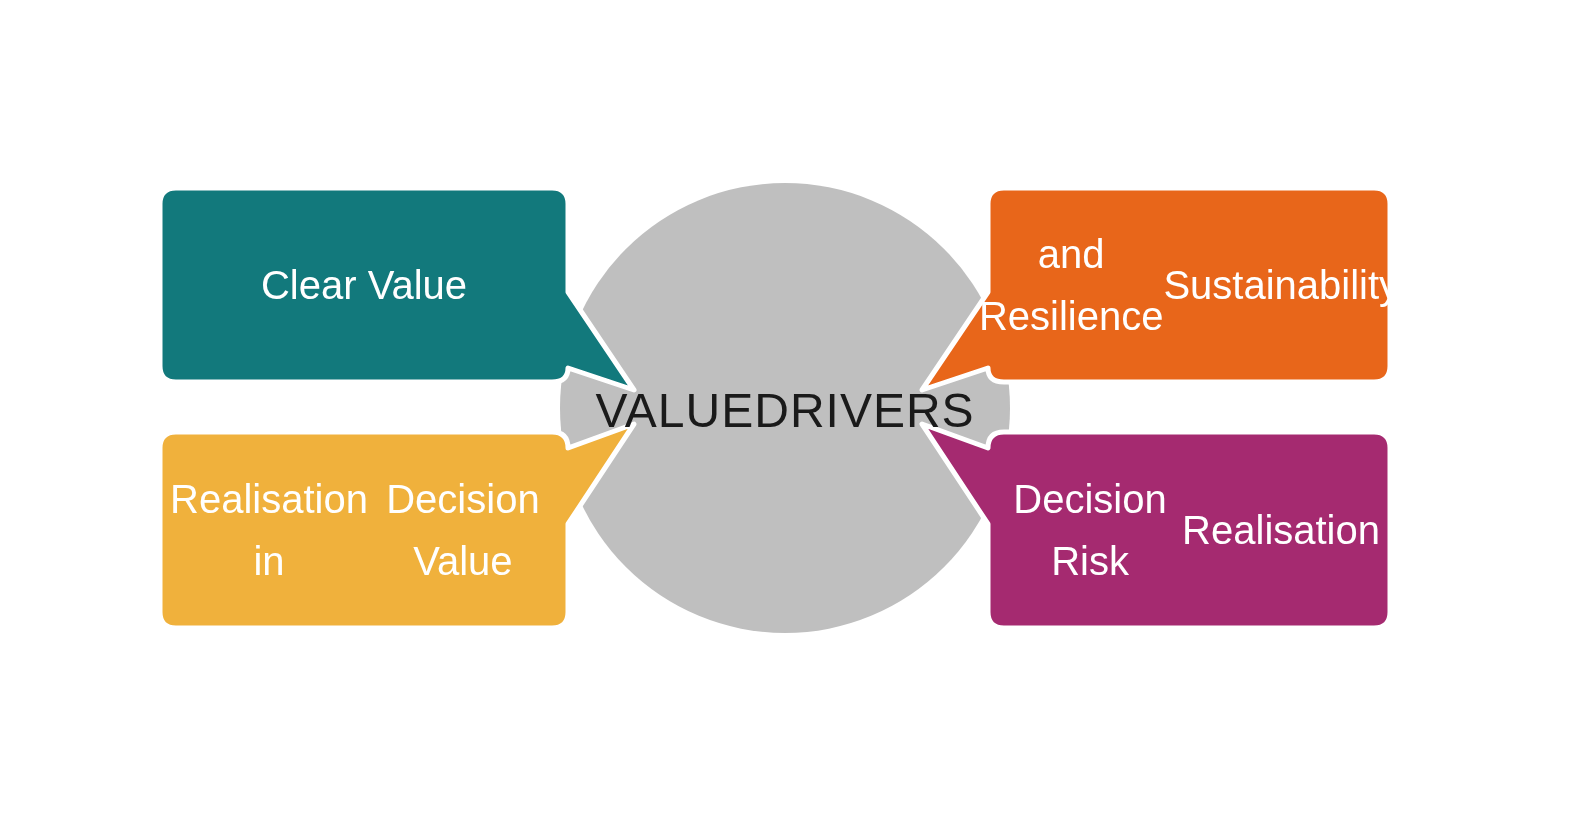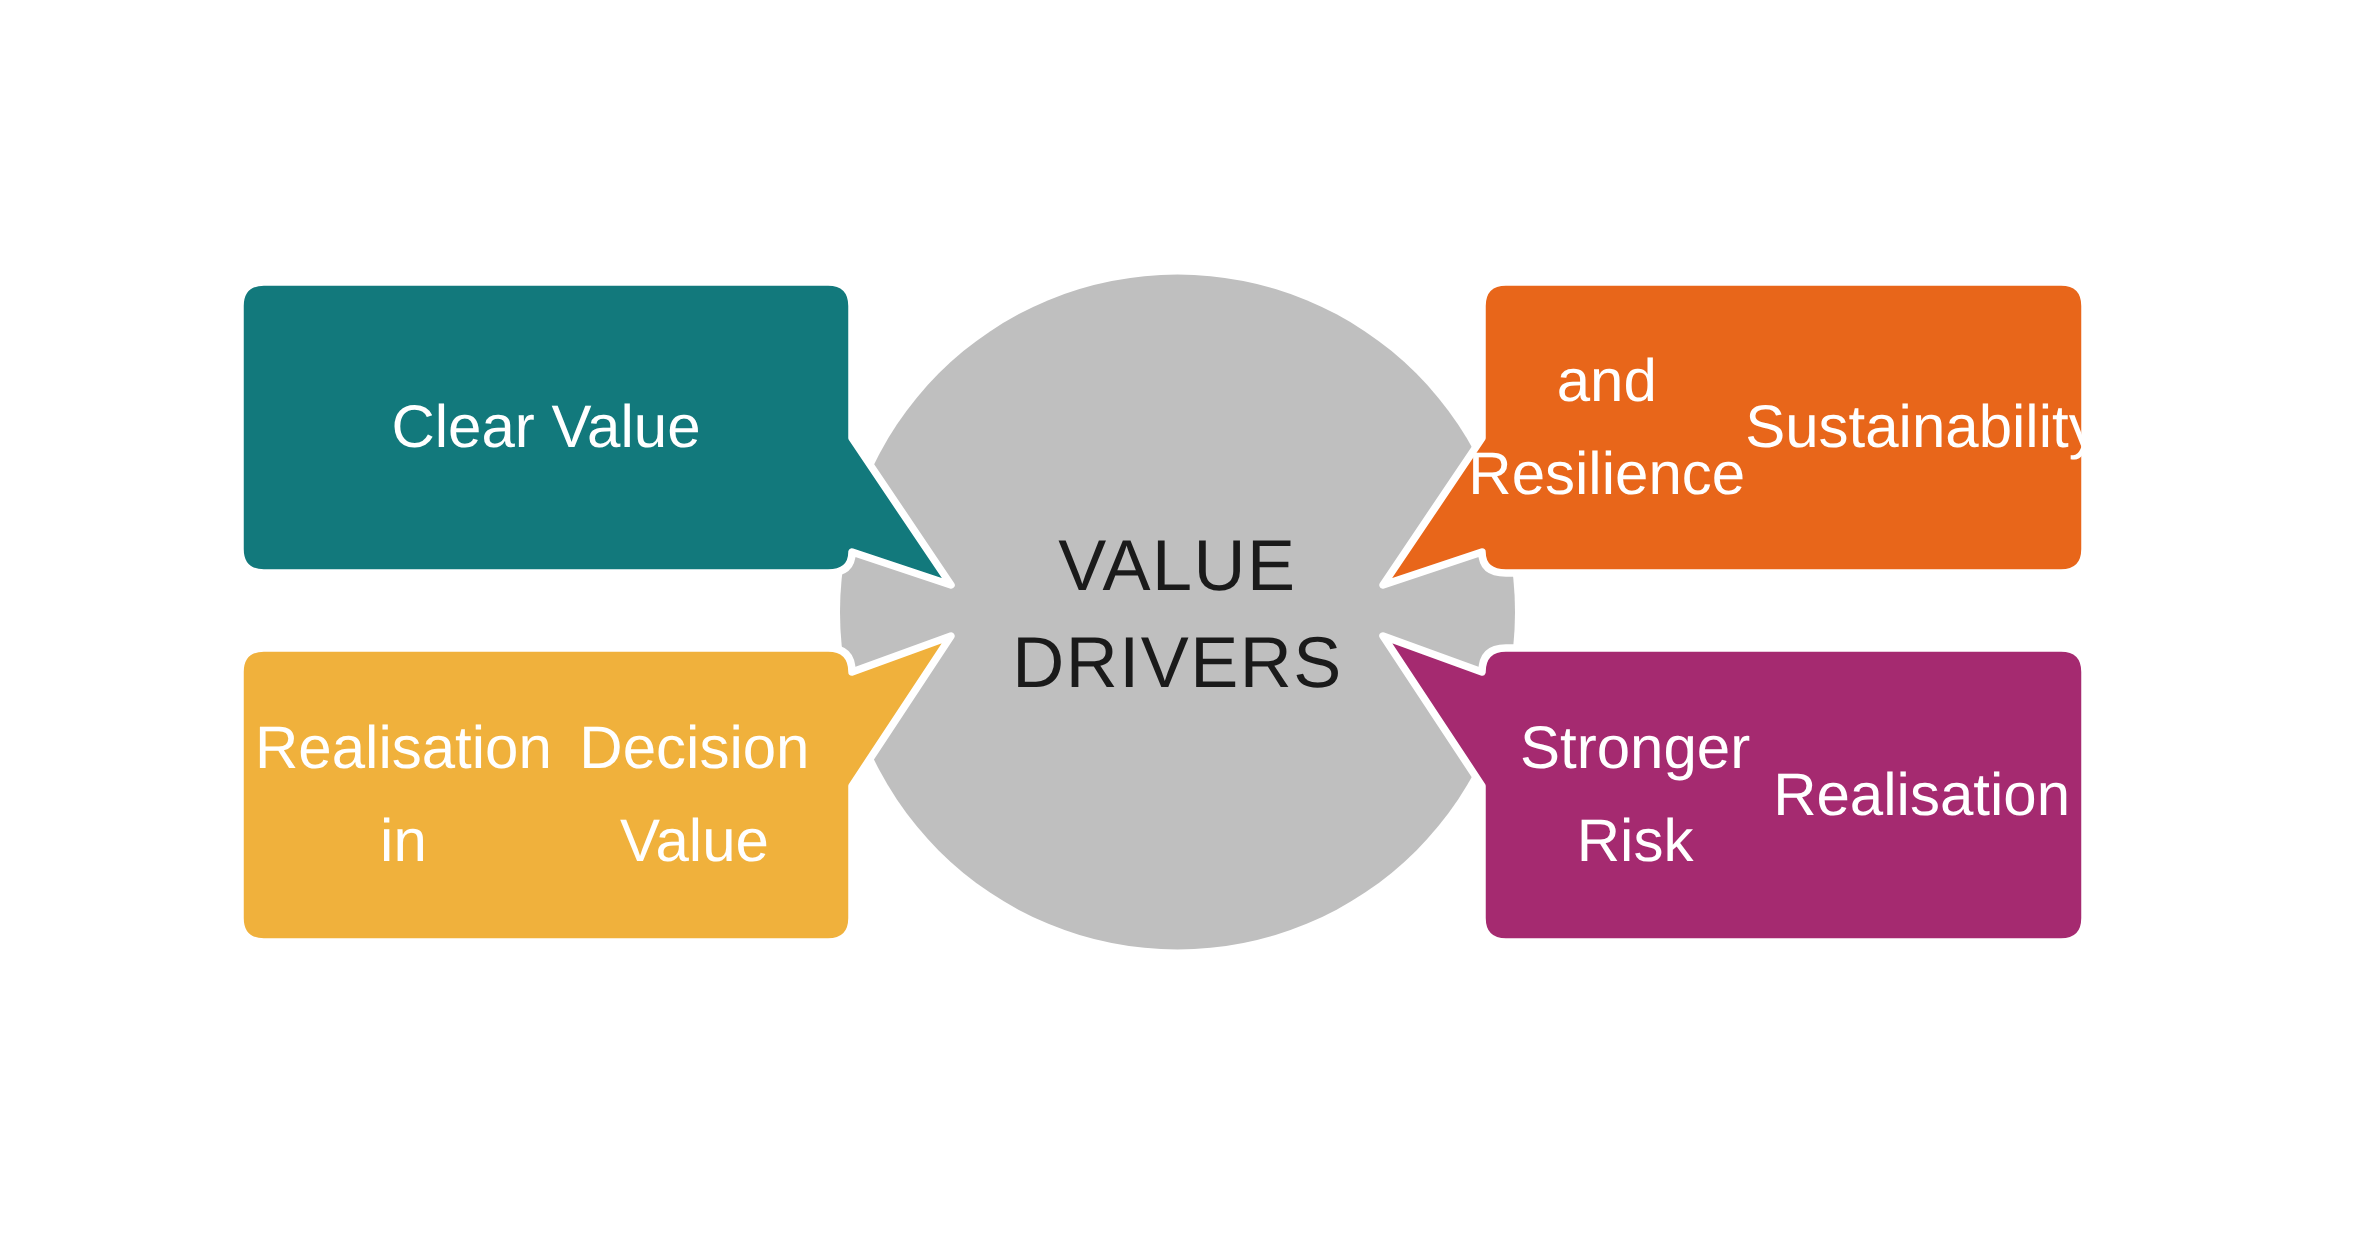--- a/index.html
+++ b/index.html
@@ -39,21 +39,21 @@
   .label-tr { left: 998px; top: 198px; width: 382px; height: 174px; }
   .label-bl { left: 170px; top: 442px; width: 388px; height: 176px; }
   .label-br { left: 998px; top: 442px; width: 382px; height: 176px; }
   .label-center {
     position: absolute;
     left: 585px;
     top: 330px;
     width: 400px;
     height: 160px;
     display: flex;
-    flex-direction: column;
+    flex-direction: row;
     align-items: center;
     justify-content: center;
     text-align: center;
     color: #1a1a1a;
     font-size: 48px;
     line-height: 65px;
     letter-spacing: 1px;
     font-weight: 400;
     pointer-events: none;
   }
@@ -89,17 +89,17 @@
     <span>and Resilience</span>
     <span>Sustainability</span>
   </div>
 
   <div class="label label-bl">
     <span>Realisation in</span>
     <span>Decision Value</span>
   </div>
 
   <div class="label label-br">
-    <span>Stronger Risk</span>
+    <span>Decision Risk</span>
     <span>Realisation</span>
   </div>
 
 </div>
 
 </body></html>

